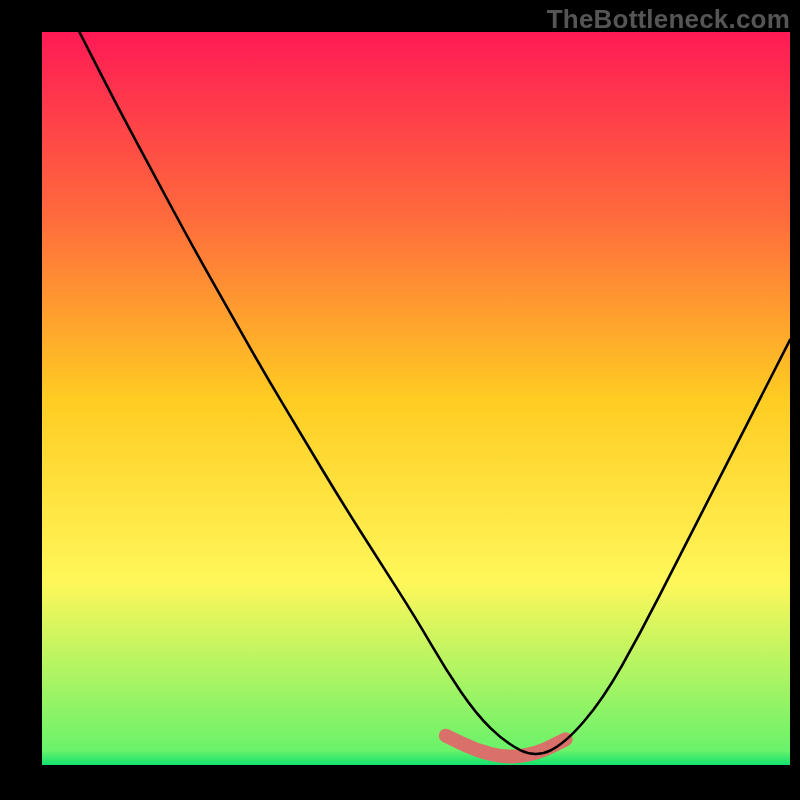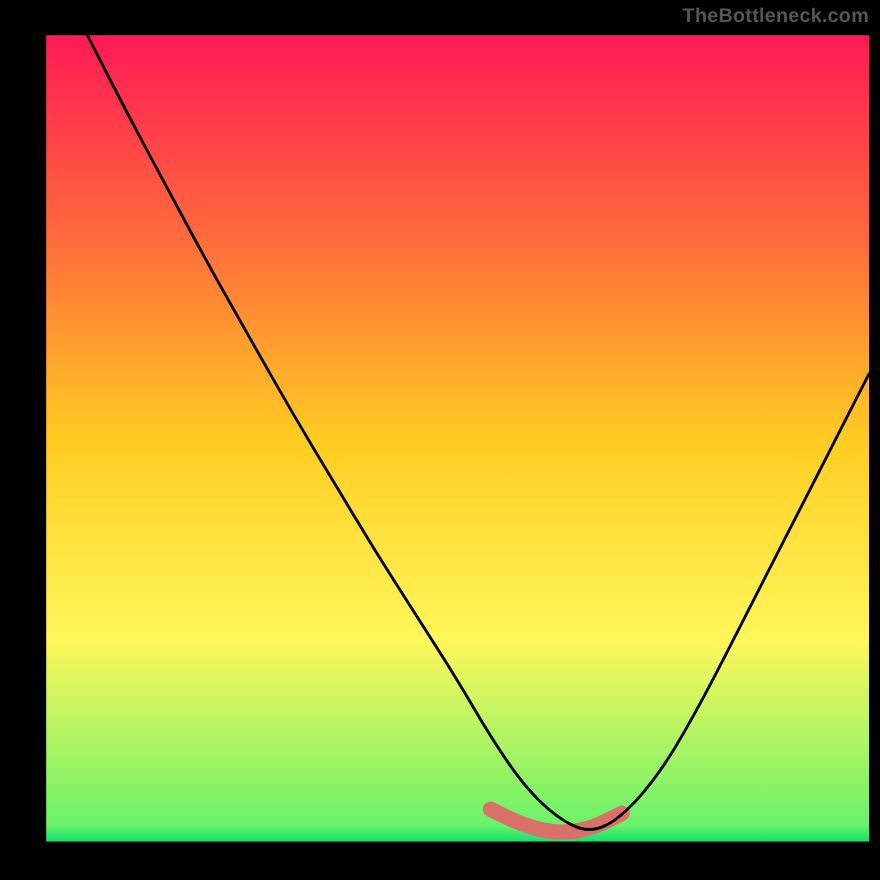--- a/index.html
+++ b/index.html
@@ -17,21 +17,21 @@
     left: 0;
     top: 0;
     width: 800px;
     height: 800px;
   }
   .watermark {
     position: absolute;
     top: 4px;
     right: 10px;
     color: #555;
-    font-size: 18px;
+    font-size: 26px;
     font-weight: bold;
     letter-spacing: 0.2px;
     z-index: 10;
   }
 </style>
 </head>
 <body>
 
 <div class="frame">
   <div class="watermark">TheBottleneck.com</div>

